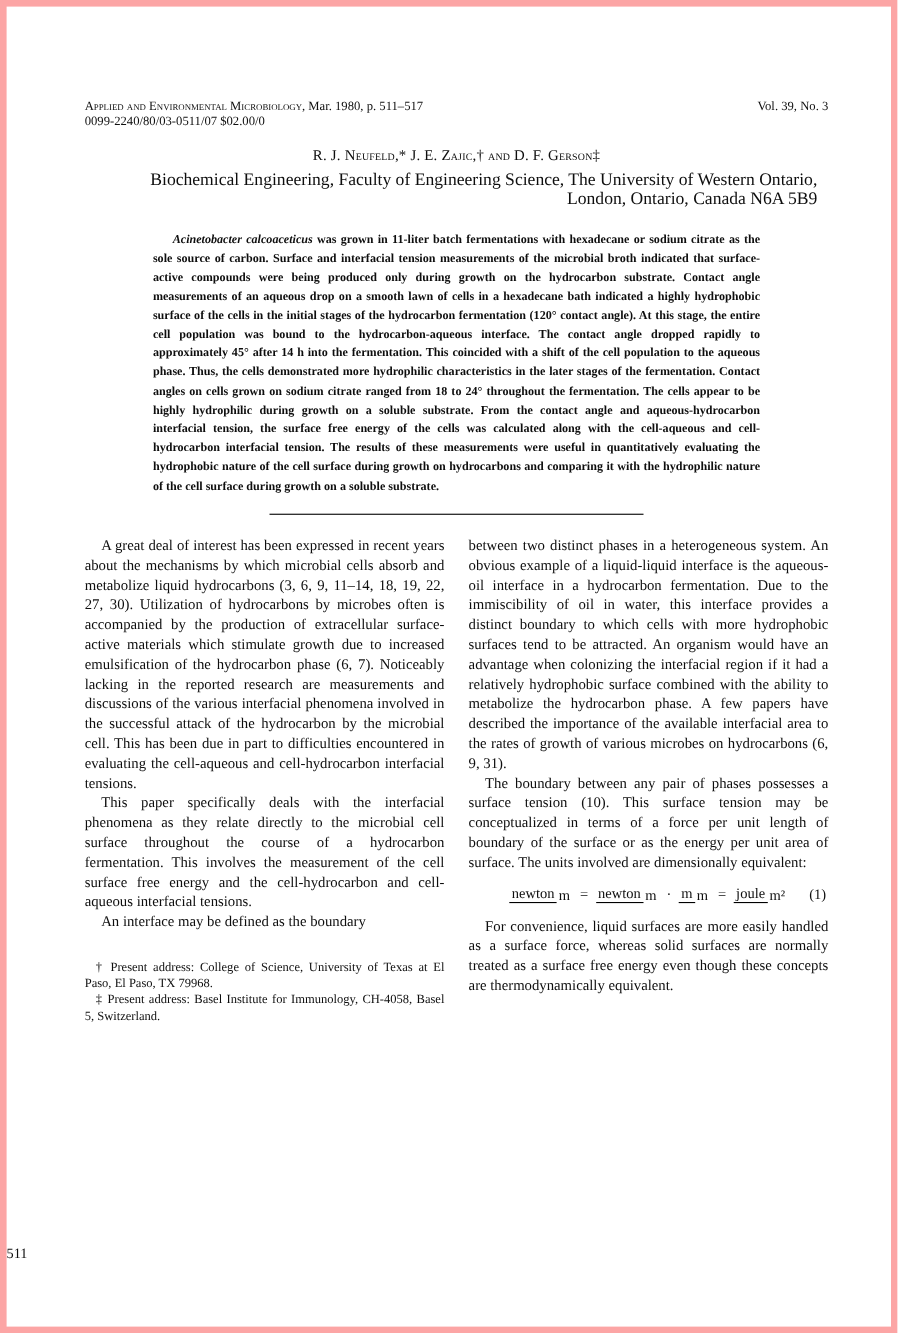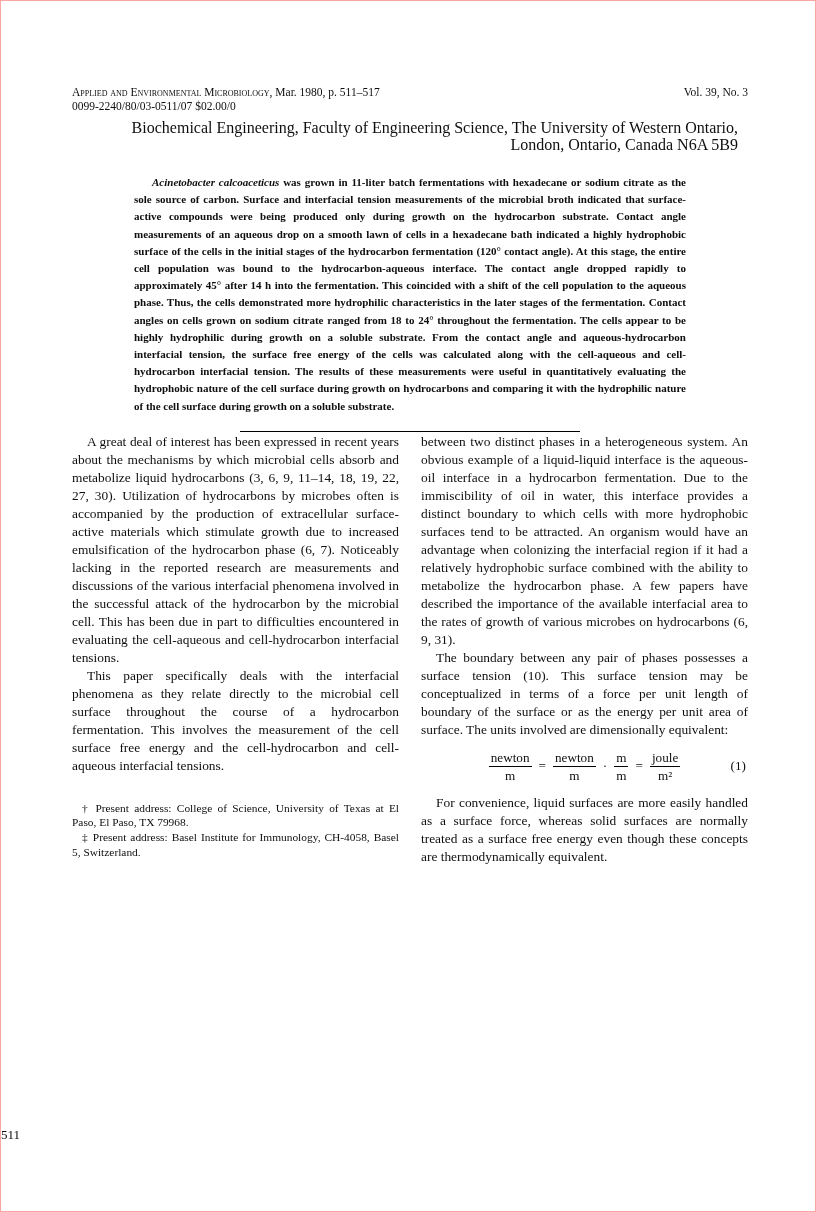--- a/index.html
+++ b/index.html
@@ -1,78 +1,80 @@
 <!DOCTYPE html>
 <html><head>
 <meta charset="utf-8">
 <style>
   html, body { margin: 0; padding: 0; background: #ffffff; }
   .page {
     width: 816px; height: 1212px; position: relative; margin: 0 auto;
     background: #ffffff; color: #0e0e0e;
     font-family: "Liberation Serif", "DejaVu Serif", serif;
-    overflow: hidden; box-sizing: border-box; border: 1px solid #fca5a5;
+    overflow: hidden; box-sizing: border-box; border: 6px solid #fca5a5;
   }
   .content { position: absolute; left: 71px; top: 84px; width: 676px; }
 
   .masthead { display: flex; justify-content: space-between; align-items: flex-start; font-size: 11.5px; line-height: 14px; }
   .sc { font-variant: small-caps; }
 
   .title { margin: 40px 0 0; text-align: center; font-size: 22.5px; line-height: 29px; font-weight: normal; }
   .authors { margin-top: 15px; text-align: center; font-size: 13.5px; font-variant: small-caps; letter-spacing: 0.2px; }
   .affiliation { margin-top: 7px; text-align: right; font-size: 16px; line-height: 16.5px; padding: 0 10px; }
 
   .abstract {
     margin: 21px auto 0; width: 552px; text-align: justify;
     font-size: 11px; line-height: 17.2px; font-weight: bold; text-indent: 18px;
   }
 
   .rule { width: 340px; border-top: 1.6px solid #000; margin: 16px auto 0; }
 
-  .columns { display: flex; gap: 22px; margin-top: 1px; text-align: justify; font-size: 13.4px; line-height: 18px; }
+  .columns { display: flex; gap: 22px; margin-top: 19px; text-align: justify; font-size: 13.4px; line-height: 18px; }
   .col { width: 327px; }
   .col p { margin: 0; text-indent: 15px; }
   .col p.noindent { text-indent: 0; }
 
   .footnotes { margin-top: 26px; font-size: 11.4px; line-height: 14.6px; text-align: justify; }
   .footnotes p { margin: 0; text-indent: 10px; }
 
   .equation { display: flex; align-items: center; justify-content: center; gap: 7px; margin: 11px 0; position: relative; font-size: 13.2px; }
-  .frac { display: inline-flex; flex-direction: column; align-items: center; line-height: 15px; }
+  .frac { display: inline-flex; flex-direction: row; align-items: center; line-height: 15px; }
   .frac .num { display: block; padding: 0 2px 1px; border-bottom: 1px solid #000; }
   .frac .den { display: block; padding: 1px 2px 0; }
   .eq-number { position: absolute; right: 2px; top: 50%; transform: translateY(-50%); }
 
   .page-number { position: absolute; left: 0; top: 1126px; width: 100%; text-align: left; font-size: 13px; }
 </style>
 </head>
 <body>
 
 <div class="page">
   <div class="content">
 
     <div class="masthead">
       <div>
         <div><span class="sc">Applied and Environmental Microbiology,</span><span> Mar. 1980, p. 511–517</span></div>
         <div>0099-2240/80/03-0511/07 $02.00/0</div>
       </div>
       <div>Vol. 39, No. 3</div>
     </div>
 
+    <div class="authors">R. J. Neufeld,* J. E. Zajic,† and D. F. Gerson‡</div>
     <div class="affiliation">Biochemical Engineering, Faculty of Engineering Science, The University of Western Ontario, London, Ontario, Canada N6A 5B9</div>
 
     <p class="abstract"><i>Acinetobacter calcoaceticus</i><span> was grown in 11-liter batch fermentations with hexadecane or sodium citrate as the sole source of carbon. Surface and interfacial tension measurements of the microbial broth indicated that surface-active compounds were being produced only during growth on the hydrocarbon substrate. Contact angle measurements of an aqueous drop on a smooth lawn of cells in a hexadecane bath indicated a highly hydrophobic surface of the cells in the initial stages of the hydrocarbon fermentation (120° contact angle). At this stage, the entire cell population was bound to the hydrocarbon-aqueous interface. The contact angle dropped rapidly to approximately 45° after 14 h into the fermentation. This coincided with a shift of the cell population to the aqueous phase. Thus, the cells demonstrated more hydrophilic characteristics in the later stages of the fermentation. Contact angles on cells grown on sodium citrate ranged from 18 to 24° throughout the fermentation. The cells appear to be highly hydrophilic during growth on a soluble substrate. From the contact angle and aqueous-hydrocarbon interfacial tension, the surface free energy of the cells was calculated along with the cell-aqueous and cell-hydrocarbon interfacial tension. The results of these measurements were useful in quantitatively evaluating the hydrophobic nature of the cell surface during growth on hydrocarbons and comparing it with the hydrophilic nature of the cell surface during growth on a soluble substrate.</span></p>
 
     <div class="rule"></div>
 
     <div class="columns">
 
       <div class="col">
         <p>A great deal of interest has been expressed in recent years about the mechanisms by which microbial cells absorb and metabolize liquid hydrocarbons (3, 6, 9, 11–14, 18, 19, 22, 27, 30). Utilization of hydrocarbons by microbes often is accompanied by the production of extracellular surface-active materials which stimulate growth due to increased emulsification of the hydrocarbon phase (6, 7). Noticeably lacking in the reported research are measurements and discussions of the various interfacial phenomena involved in the successful attack of the hydrocarbon by the microbial cell. This has been due in part to difficulties encountered in evaluating the cell-aqueous and cell-hydrocarbon interfacial tensions.</p>
         <p>This paper specifically deals with the interfacial phenomena as they relate directly to the microbial cell surface throughout the course of a hydrocarbon fermentation. This involves the measurement of the cell surface free energy and the cell-hydrocarbon and cell-aqueous interfacial tensions.</p>
+        <p>An interface may be defined as the boundary</p>
         <div class="footnotes">
           <p>† Present address: College of Science, University of Texas at El Paso, El Paso, TX 79968.</p>
           <p>‡ Present address: Basel Institute for Immunology, CH-4058, Basel 5, Switzerland.</p>
         </div>
       </div>
 
       <div class="col">
         <p class="noindent">between two distinct phases in a heterogeneous system. An obvious example of a liquid-liquid interface is the aqueous-oil interface in a hydrocarbon fermentation. Due to the immiscibility of oil in water, this interface provides a distinct boundary to which cells with more hydrophobic surfaces tend to be attracted. An organism would have an advantage when colonizing the interfacial region if it had a relatively hydrophobic surface combined with the ability to metabolize the hydrocarbon phase. A few papers have described the importance of the available interfacial area to the rates of growth of various microbes on hydrocarbons (6, 9, 31).</p>
         <p>The boundary between any pair of phases possesses a surface tension (10). This surface tension may be conceptualized in terms of a force per unit length of boundary of the surface or as the energy per unit area of surface. The units involved are dimensionally equivalent:</p>
 

